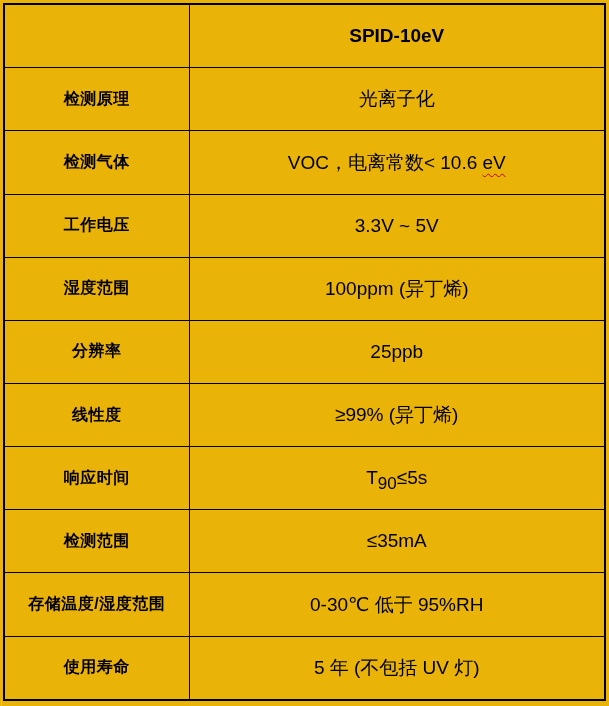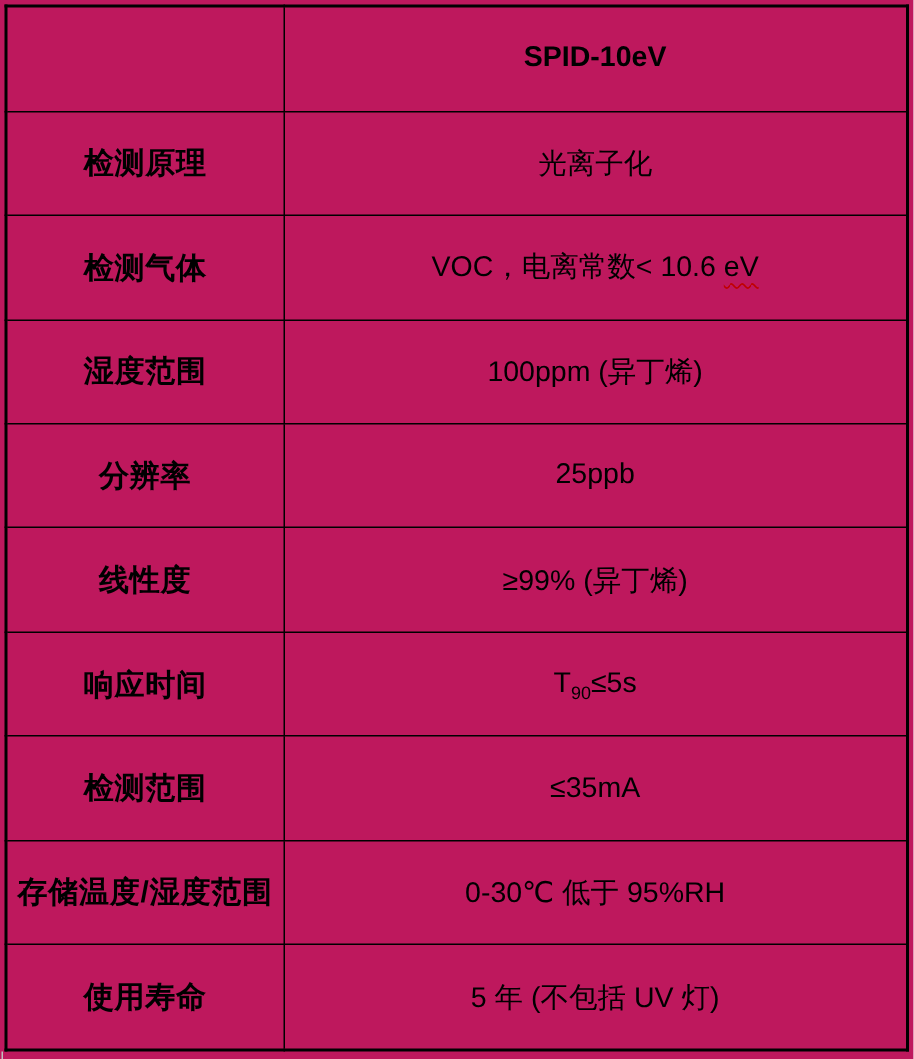--- a/index.html
+++ b/index.html
@@ -4,21 +4,21 @@
 <style>
   html, body {
     margin: 0;
     padding: 0;
     background: #ffffff;
   }
   .page {
     position: relative;
     width: 609px;
     height: 706px;
-    background: #be185d;
+    background: #eab308;
     font-family: "Liberation Sans", "DejaVu Sans", sans-serif;
     color: #000000;
     overflow: hidden;
   }
   table.spec-table {
     position: absolute;
     left: 3px;
     top: 3px;
     width: 601px;
     height: 698px;
@@ -32,41 +32,41 @@
     vertical-align: middle;
     padding: 0 4px;
     height: 46px;
     overflow: hidden;
     white-space: nowrap;
   }
   col.col-label { width: 185px; }
   col.col-value { width: 416px; }
   td.label-cell {
     font-weight: bold;
-    font-size: 20px;
+    font-size: 16px;
     letter-spacing: 0.5px;
   }
   td.value-cell {
     font-weight: normal;
     font-size: 19px;
   }
   td.model-cell {
     font-weight: bold;
     font-size: 19px;
   }
   .squiggle {
     text-decoration: underline;
     text-decoration-style: wavy;
     text-decoration-color: #c00000;
     text-decoration-thickness: 1px;
     text-underline-offset: 4px;
     margin-top: 20px;
   }
   sub.t90-sub {
-    font-size: 12px;
+    font-size: 17px;
     line-height: 0;
   }
   .cursor-artifact {
     position: absolute;
     left: 1px;
     top: 701px;
     width: 1px;
     height: 5px;
     background: #c0c0c0;
   }
@@ -89,20 +89,24 @@
       <tr>
         <td class="label-cell">检测原理</td>
         <td class="value-cell">光离子化</td>
       </tr>
 
       <tr>
         <td class="label-cell">检测气体</td>
         <td class="value-cell"><span>VOC，电离常数&lt; 10.6 </span><span class="squiggle">eV</span></td>
       </tr>
 
+      <tr>
+        <td class="label-cell">工作电压</td>
+        <td class="value-cell">3.3V ~ 5V</td>
+      </tr>
 
 
 
       <tr>
         <td class="label-cell">湿度范围</td>
         <td class="value-cell">100ppm (异丁烯)</td>
       </tr>
 
       <tr>
         <td class="label-cell">分辨率</td>

